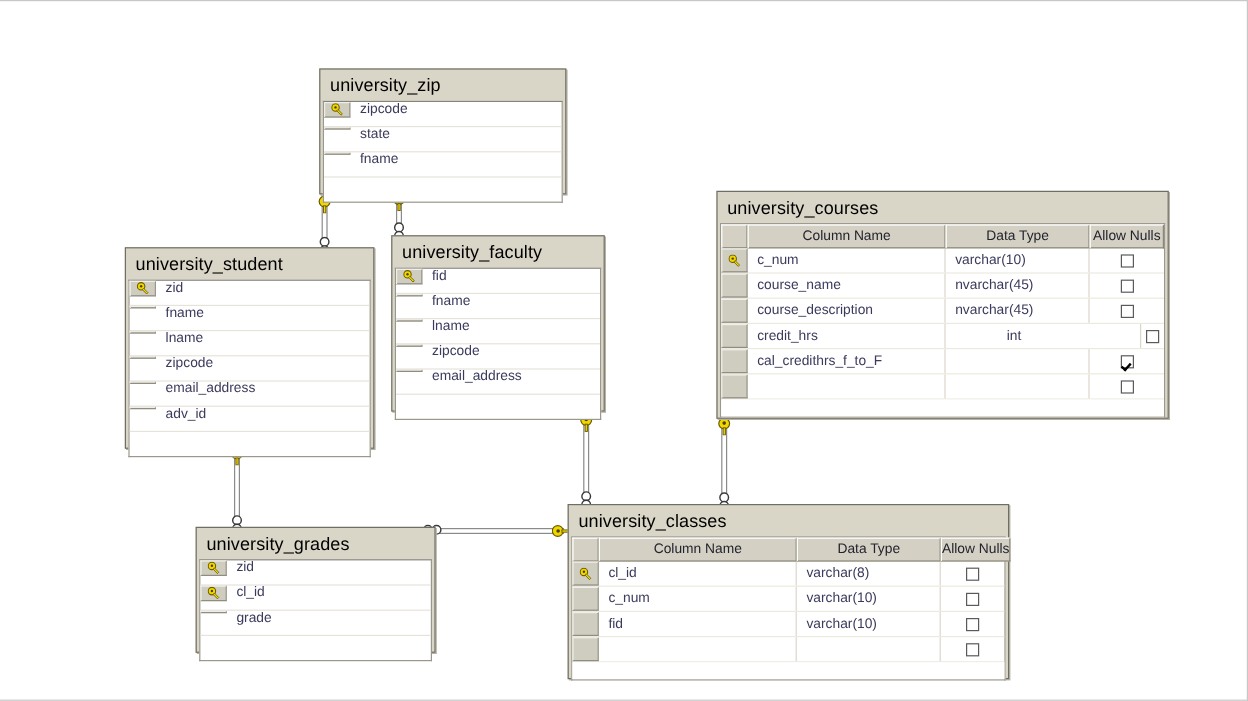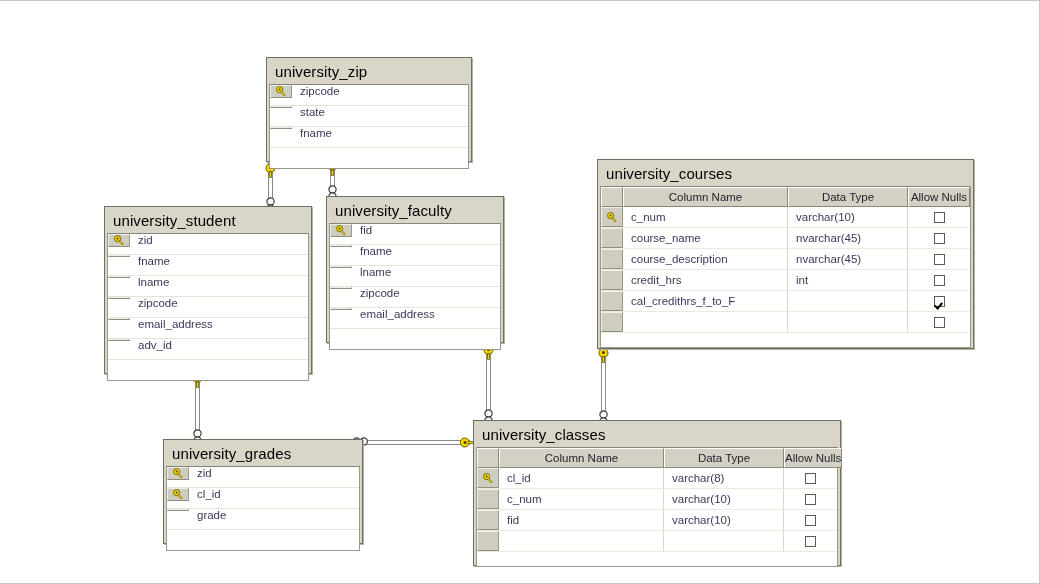--- a/index.html
+++ b/index.html
@@ -442,21 +442,21 @@
         <div class="gcell" style="flex:0 0 165px;">course_description</div>
         <div class="gcell" style="flex:0 0 120px;">nvarchar(45)</div>
         <div class="gcell nulls" style="flex:1 1 auto;">
           <span class="chk"></span>
         </div>
       </div>
 
       <div class="grow">
         <div class="gutter"></div>
         <div class="gcell" style="flex:0 0 165px;">credit_hrs</div>
-        <div class="gcell" style="flex:0 0 120px;">int</div>
+        <div class="gcell" style="flex:0 0 120px;margin-left:43px;">int</div>
         <div class="gcell nulls" style="flex:1 1 auto;">
           <span class="chk"></span>
         </div>
       </div>
 
       <div class="grow">
         <div class="gutter"></div>
         <div class="gcell" style="flex:0 0 165px;">cal_credithrs_f_to_F</div>
         <div class="gcell" style="flex:0 0 120px;"></div>
         <div class="gcell nulls" style="flex:1 1 auto;">

